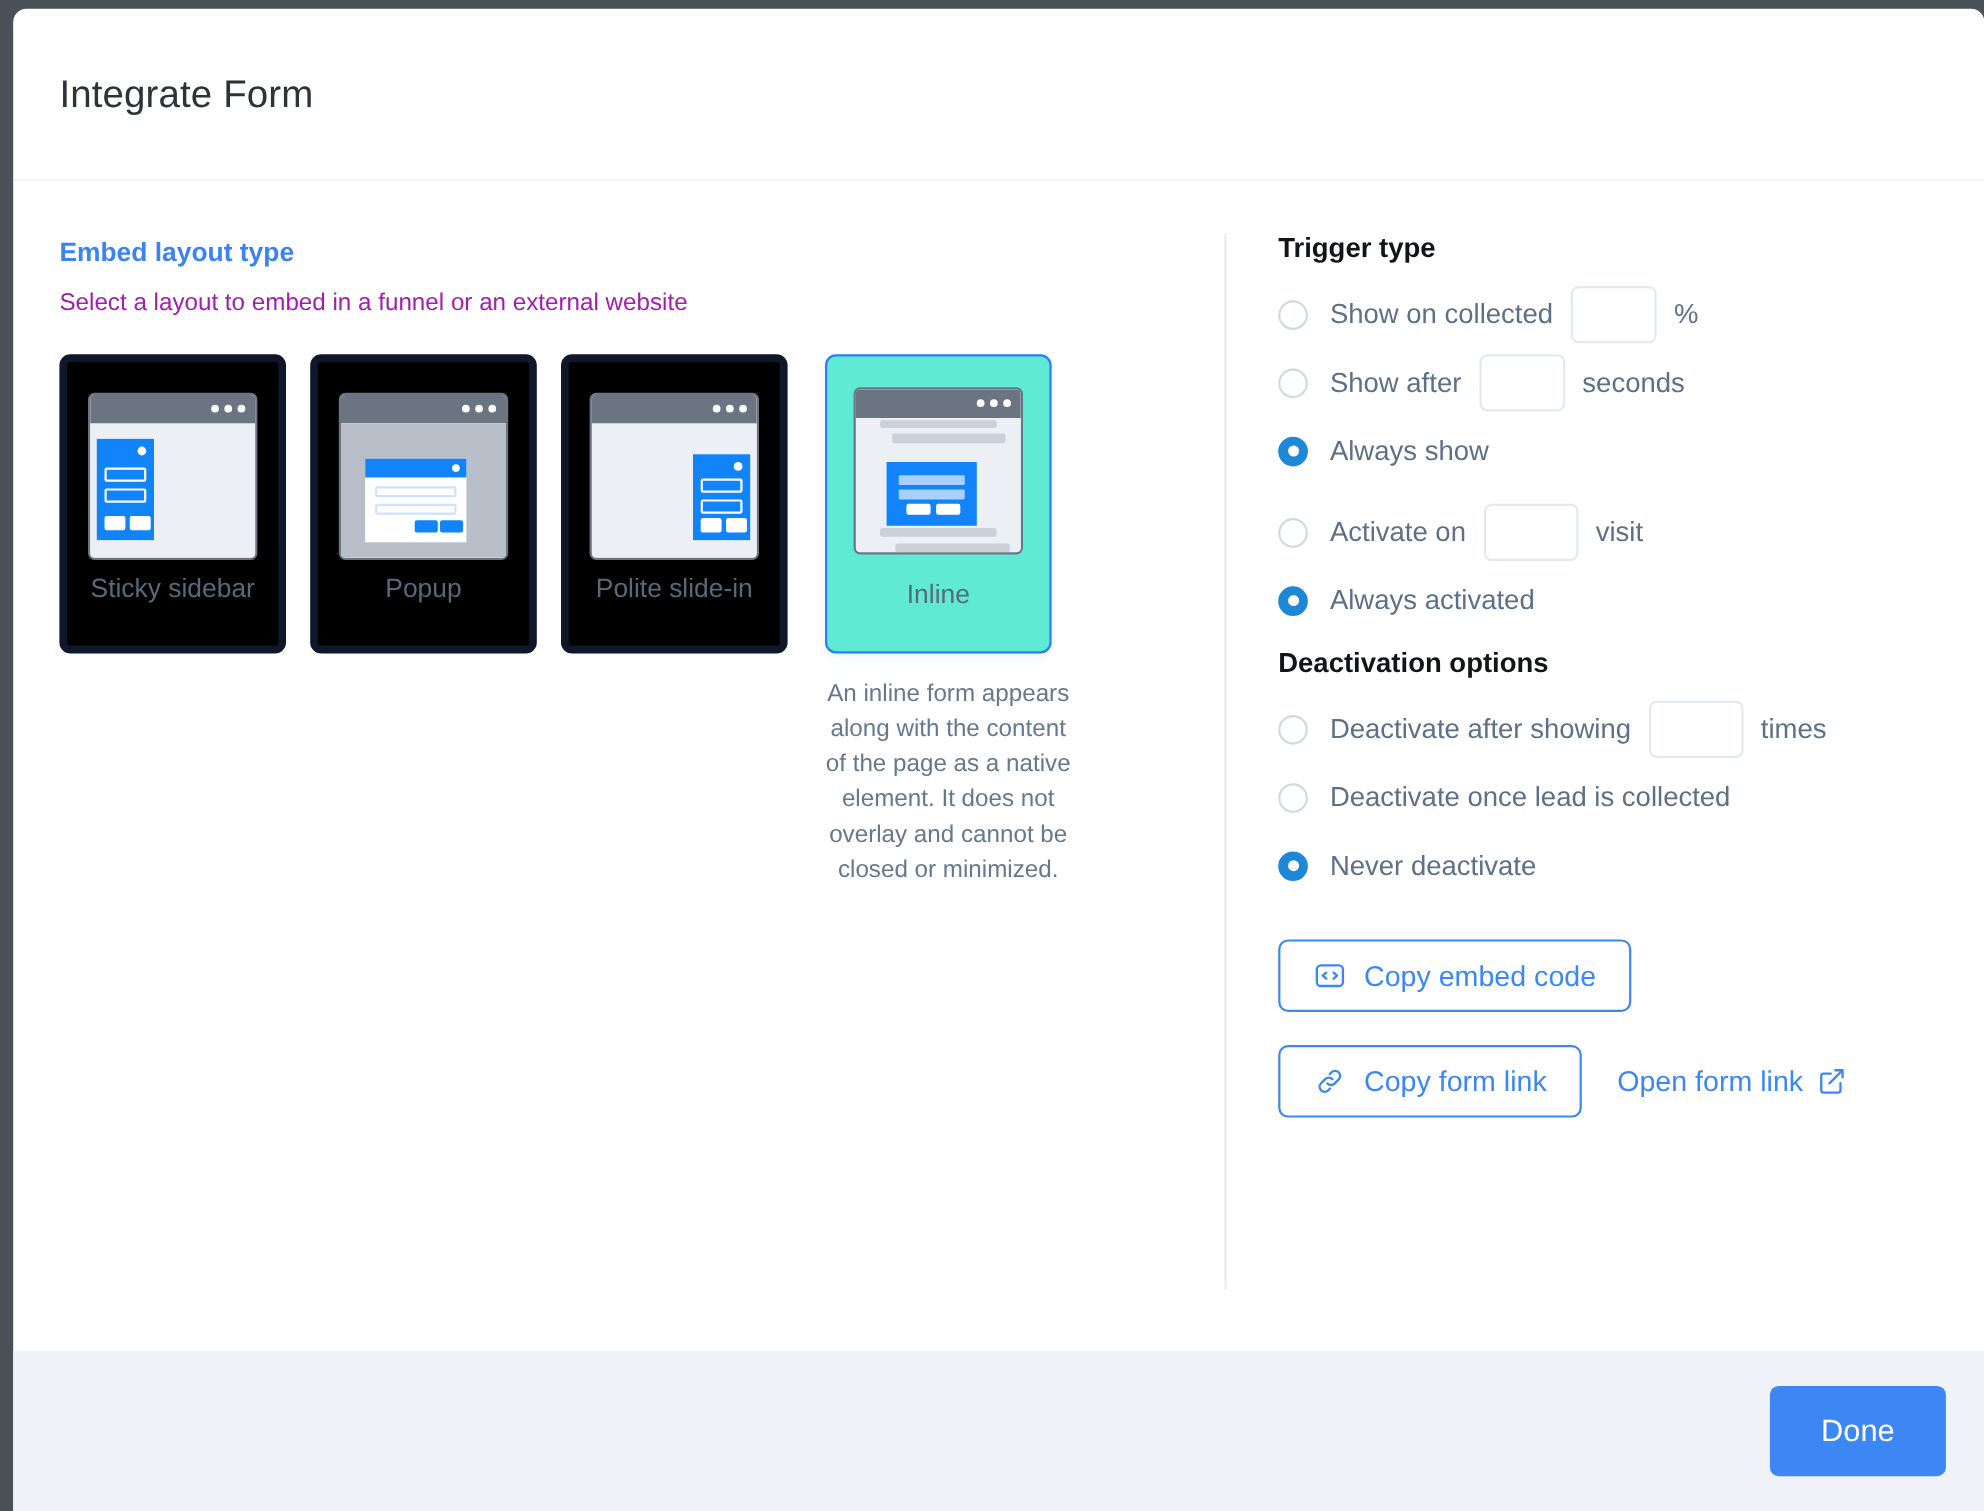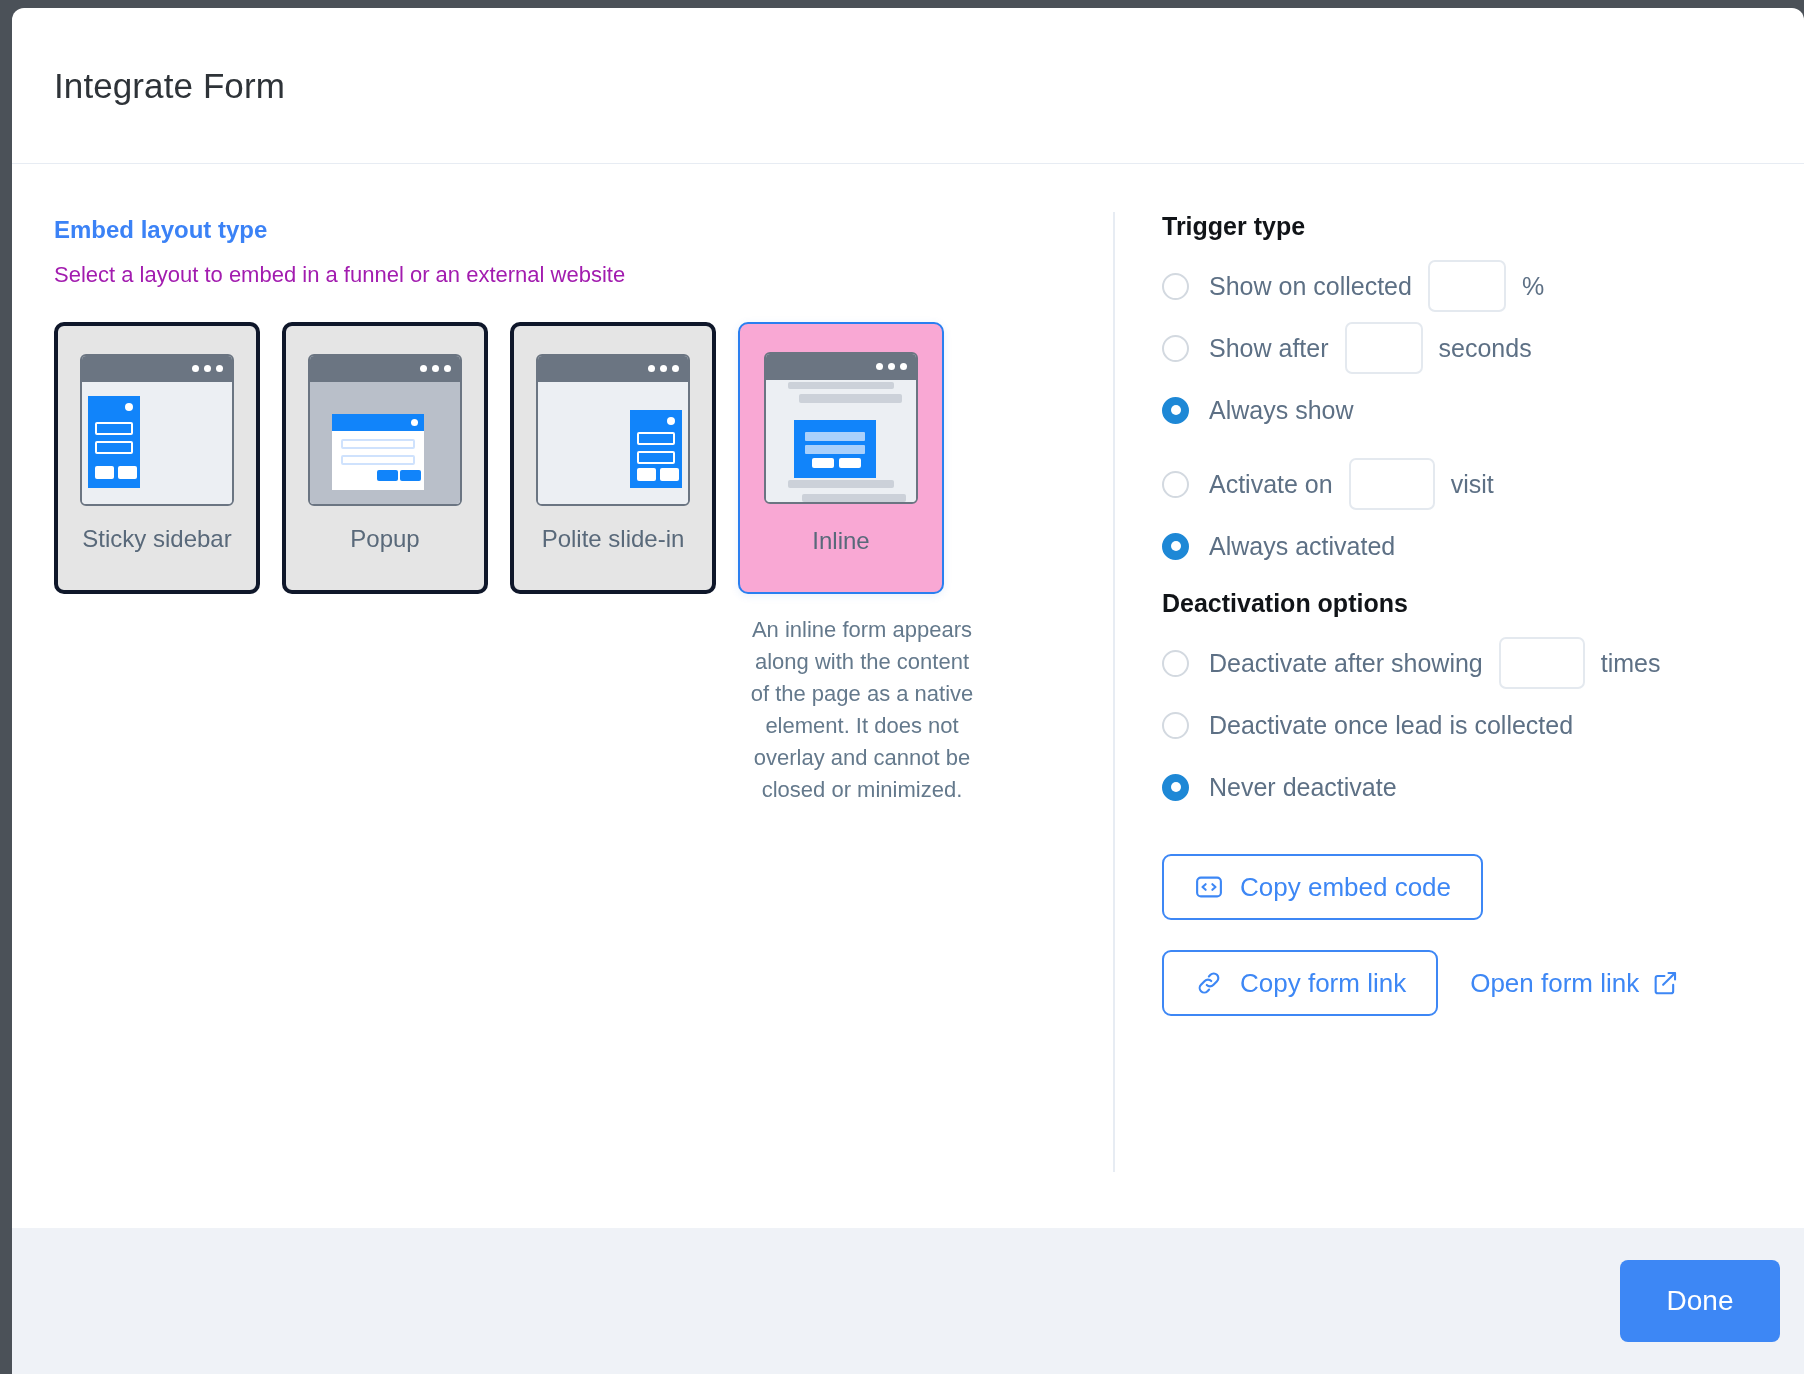--- a/index.html
+++ b/index.html
@@ -83,33 +83,34 @@
 
   
   .cards {
     display: flex;
     gap: 22px;
   }
   .card {
     width: 206px;
     height: 272px;
     border-radius: 10px;
-    background: #e5e5e5;
-    border: 4px solid #0f172a;
+    background: #000000;
+    border: 7px solid #0f172a;
     display: flex;
     flex-direction: column;
     align-items: center;
     padding-top: 28px;
     cursor: pointer;
     position: relative;
   }
   .card.selected {
-    background: #f9a8d4;
+    background: #5eead4;
     border: 2px solid #2a7ff0;
     box-shadow: 0 2px 8px rgba(40,110,220,0.10);
+    margin-left: 12px;
   }
   .card-label {
     position: absolute;
     bottom: 37px;
     left: 0; right: 0;
     text-align: center;
     font-size: 24px;
     color: #59697a;
   }
 
@@ -335,21 +336,21 @@
   }
 
   
   .modal-footer {
     flex: 0 0 146px;
     height: 146px;
     background: #eff2f7;
     display: flex;
     align-items: center;
     justify-content: flex-end;
-    padding-right: 24px;
+    padding-right: 35px;
   }
   .done-btn {
     width: 160px; height: 82px;
     background: #3d87f5;
     color: #ffffff;
     border: none;
     border-radius: 8px;
     font-size: 28px;
     cursor: pointer;
     font-family: "Liberation Sans", sans-serif;

